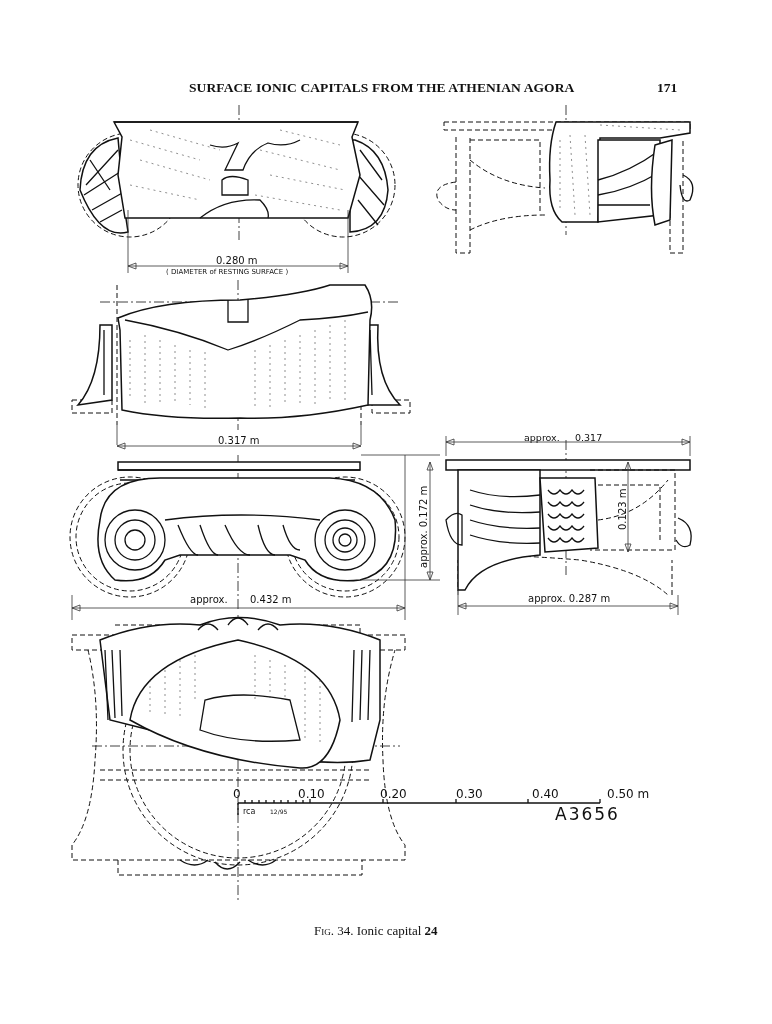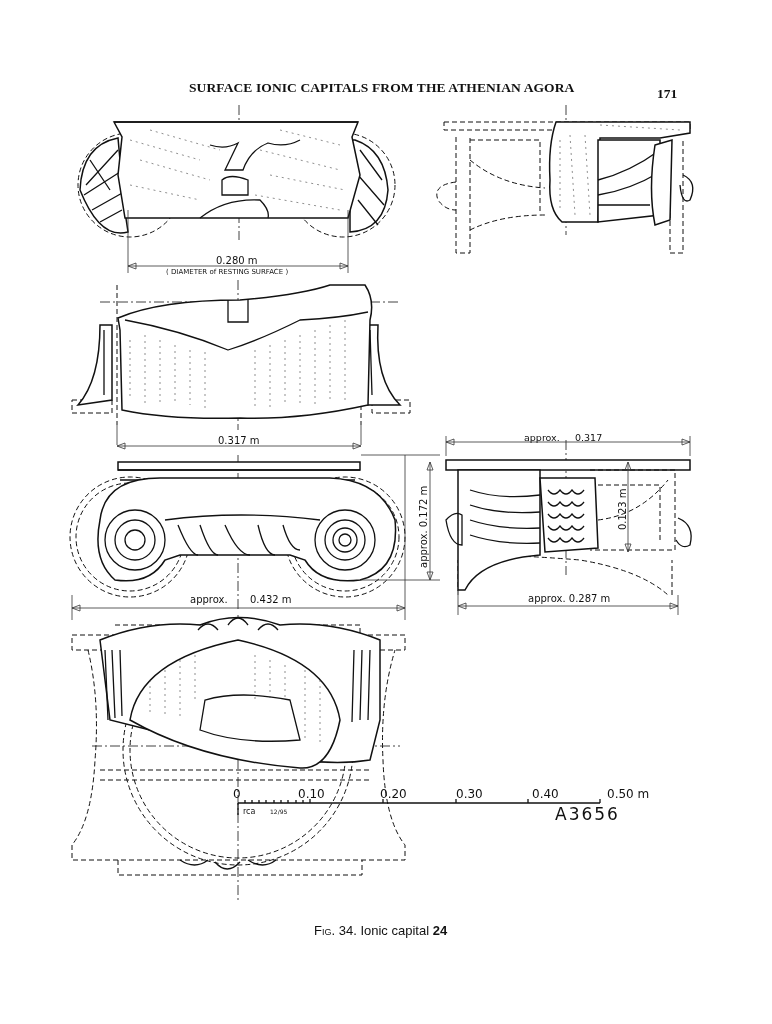--- a/index.html
+++ b/index.html
@@ -1,19 +1,19 @@
 <!DOCTYPE html>
 <html><head>
   <meta charset="utf-8">
   <style>
     html, body { margin: 0; padding: 0; background: #ffffff; }
     body { width: 772px; height: 1024px; position: relative; overflow: hidden; font-family: "Liberation Serif", serif; color: #111; }
     .running-head { position: absolute; top: 80px; left: 189px; font-size: 13.5px; font-weight: bold; letter-spacing: 0.1px; font-family: "Liberation Serif", serif; }
-    .page-number { position: absolute; top: 80px; left: 657px; font-size: 13.5px; font-weight: bold; font-family: "Liberation Serif", serif; margin-top: 6px; }
-    .caption { position: absolute; top: 923px; left: 314px; font-size: 13px; font-family: Liberation Sans, sans-serif; text-align: center; }
+    .page-number { position: absolute; top: 80px; left: 657px; font-size: 13.5px; font-weight: bold; font-family: "Liberation Serif", serif; }
+    .caption { position: absolute; top: 923px; left: 314px; font-size: 13px; font-family: Liberation Serif, serif; text-align: center; }
     .caption .fig { font-variant: small-caps; }
     .caption .num { font-weight: bold; }
     svg.plate { position: absolute; left: 0; top: 0; }
     .lbl { font-family: "DejaVu Sans", sans-serif; fill: #111; }
     .s { stroke: #111; fill: none; stroke-width: 1.3; }
     .sf { stroke: #111; fill: #fff; stroke-width: 1.5; }
     .d { stroke: #111; fill: none; stroke-width: 1; stroke-dasharray: 5 3; }
     .c { stroke: #111; fill: none; stroke-width: 0.8; stroke-dasharray: 10 3 2 3; }
     .dim { stroke: #333; fill: none; stroke-width: 0.8; }
     .tex { stroke: #444; fill: none; stroke-width: 0.6; stroke-dasharray: 2 4; }

